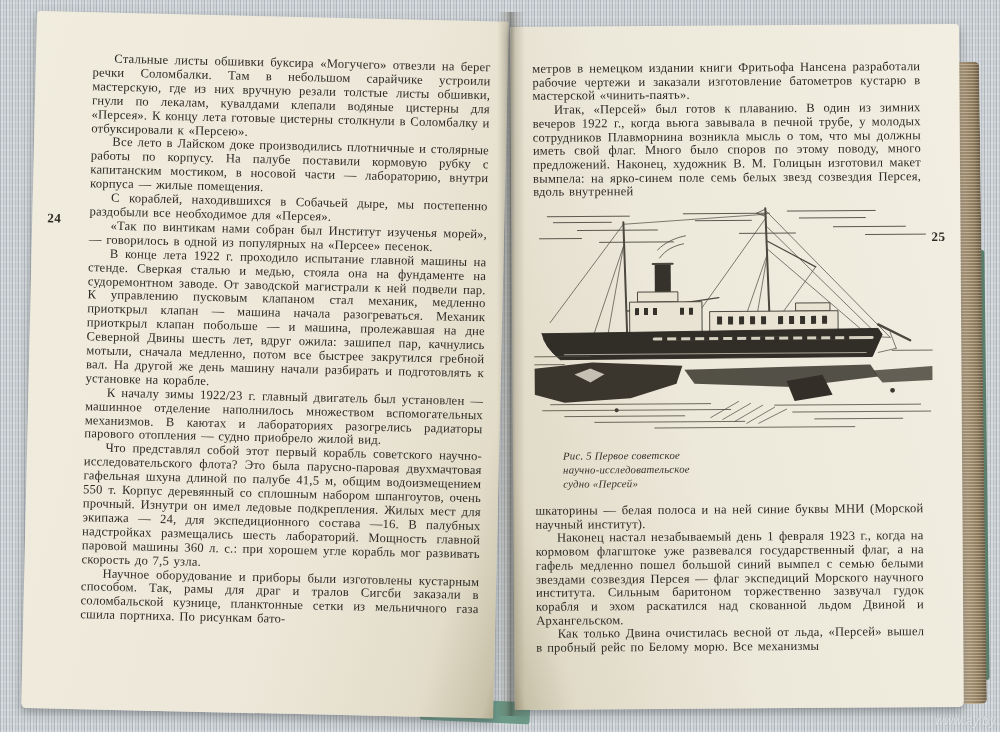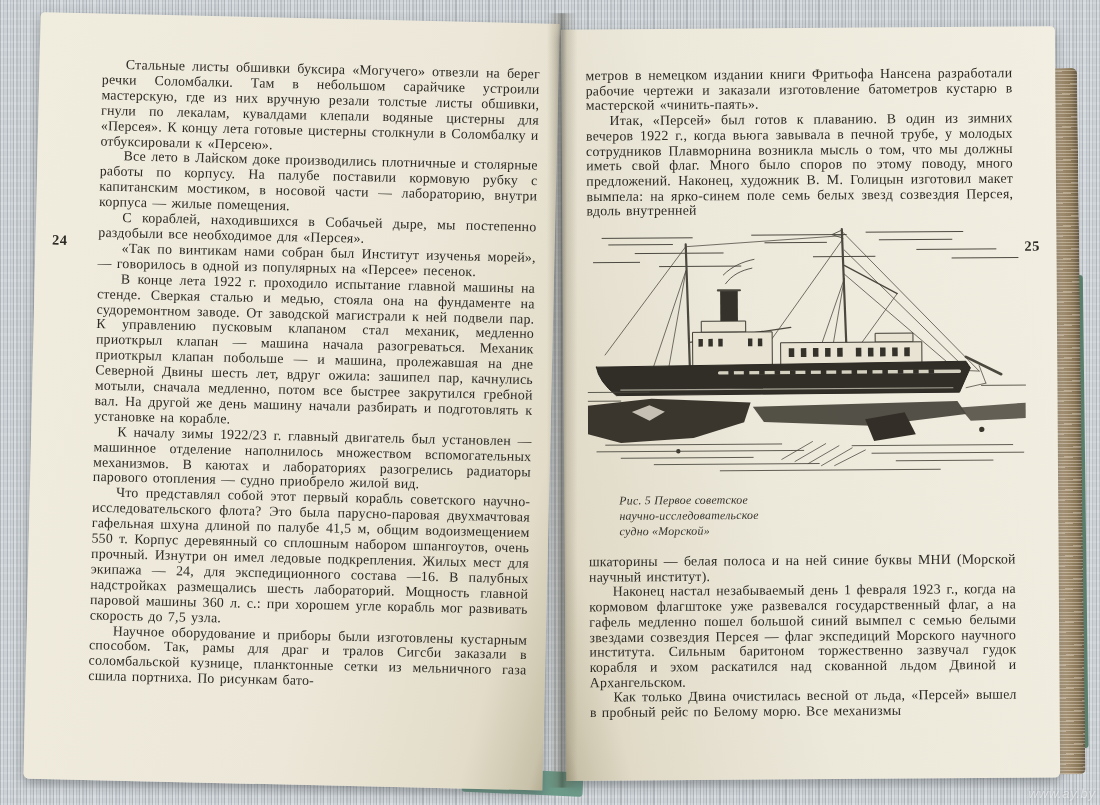--- a/index.html
+++ b/index.html
@@ -67,21 +67,21 @@
   }
 
   .text-block { width:398px; text-align:justify; font-size:12.6px; line-height:13.9px;
     letter-spacing:0.2px; word-spacing:1.3px; }
   .page-right .text-block { width:388px; line-height:13.7px; }
   .para { text-indent:1.7em; }
   .para.noindent { text-indent:0; }
 
   .pageno { position:absolute; font-weight:bold; font-size:13px; letter-spacing:0.5px; }
   .pageno-left  { left:15px;  top:199px; }
-  .pageno-right { right:15px; top:192px; }
+  .pageno-right { right:15px; top:205px; }
 
   .figure { width:402px; margin-top:7px; }
   .figure svg { display:block; }
   .caption {
     margin-top:14px; padding-left:28px;
     font-style:italic; font-size:10.8px; line-height:14px; color:#34322b;
     letter-spacing:0.2px;
   }
   .text-bottom { margin-top:14px; }
 
@@ -201,21 +201,21 @@
         <path d="M338 166 L398 162 L398 176 L348 178 Z" fill="#4a463d" stroke="none" opacity="0.85"></path>
         <circle cx="358" cy="186" r="2.4" fill="#3a362e" stroke="none"></circle>
         <circle cx="82" cy="204" r="2" fill="#3a362e" stroke="none"></circle>
         <path d="M16 198 H176 M8 204 H196 M30 210 H150 M60 216 H210
                  M240 200 H386 M258 207 H396 M280 214 H368 M120 222 H320" stroke-width="0.8"></path>
         <path d="M176 212 L204 196 M188 214 L216 198 M200 216 L228 200 M212 218 L240 202 M224 218 L252 204" stroke-width="0.7"></path>
       </svg>
       <div class="caption">
         <span>Рис. 5 Первое советское</span><br>
         <span>научно-исследовательское</span><br>
-        <span>судно «Морской»</span>
+        <span>судно «Персей»</span>
       </div>
     </div>
 
     <div class="text-block text-bottom">
       <p class="para noindent">шкаторины — белая полоса и на ней синие буквы МНИ (Морской научный институт).</p>
       <p class="para">Наконец настал незабываемый день 1 февраля 1923 г., когда на кормовом флагштоке уже развевался государственный флаг, а на гафель медленно пошел большой синий вымпел с семью белыми звездами созвездия Персея — флаг экспедиций Морского научного института. Сильным баритоном торжественно зазвучал гудок корабля и эхом раскатился над скованной льдом Двиной и Архангельском.</p>
       <p class="para">Как только Двина очистилась весной от льда, «Персей» вышел в пробный рейс по Белому морю. Все механизмы</p>
     </div>
   </div>
 

